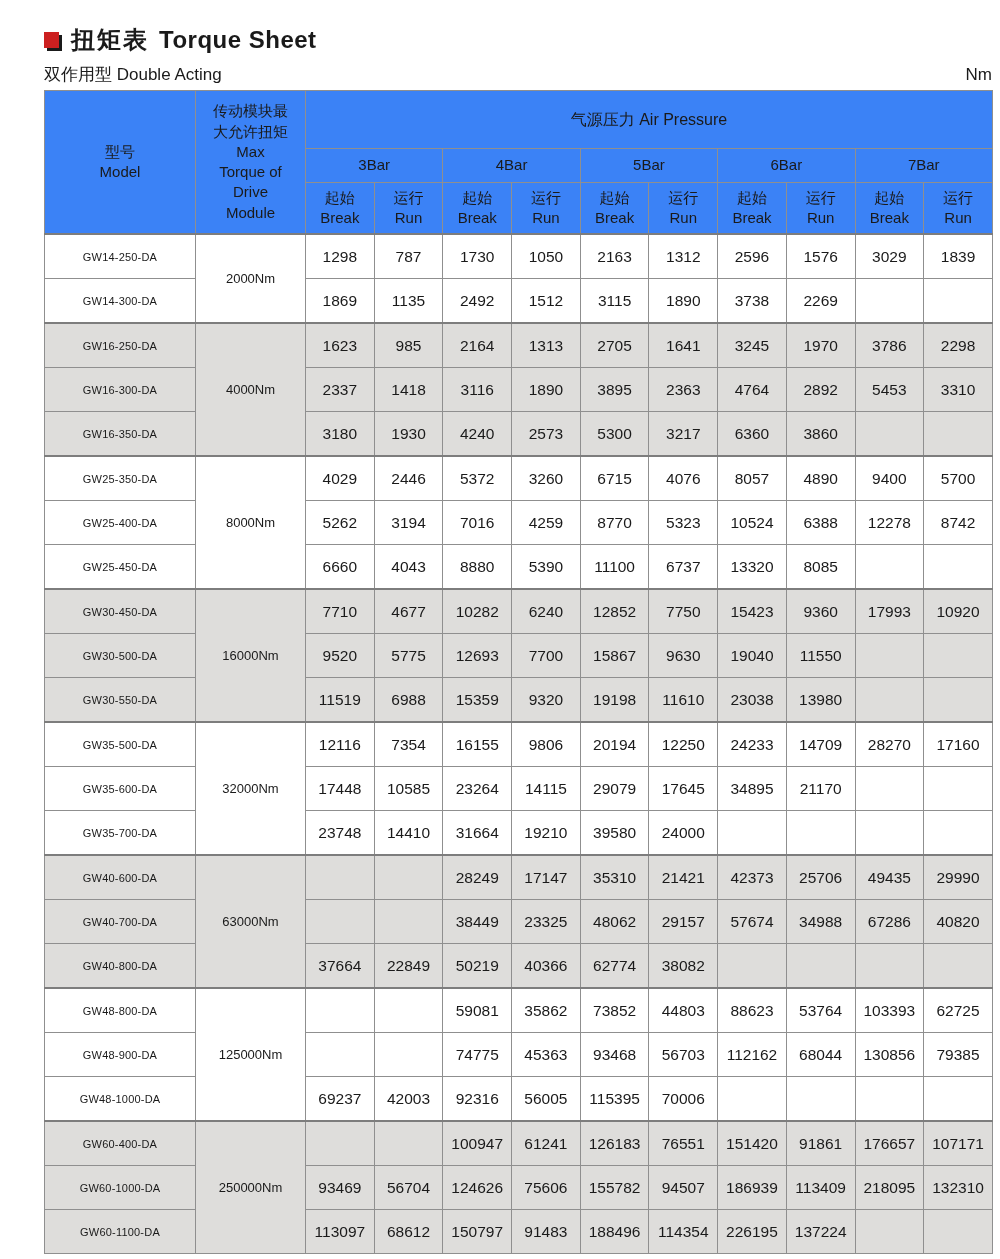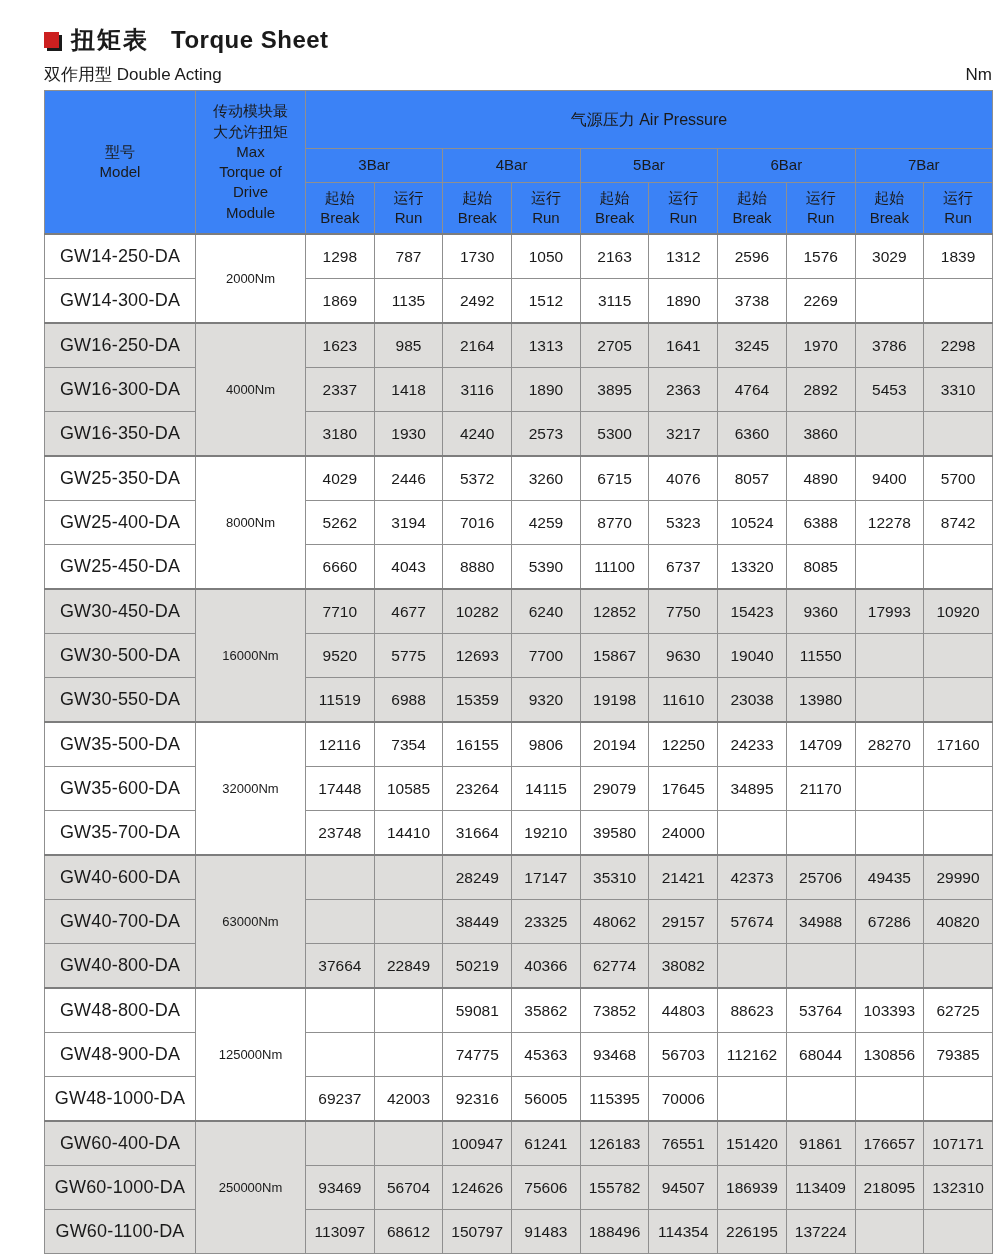--- a/index.html
+++ b/index.html
@@ -14,21 +14,21 @@
 
   
   .title-row { display: flex; align-items: center; height: 32px; text-align: right; }
   .bullet {
     width: 15px; height: 16px;
     background: #cc2020;
     box-shadow: 3px 3px 0 #1a1a1a;
     flex: 0 0 auto;
   }
   .title-zh { font-size: 24px; font-weight: bold; margin-left: 12px; letter-spacing: 2px; }
-  .title-en { font-size: 24px; font-weight: bold; margin-left: 22px; letter-spacing: 0.5px; }
+  .title-en { font-size: 24px; font-weight: bold; margin-left: 10px; letter-spacing: 0.5px; }
 
   
   .subtitle-row {
     width: 948px;
     display: flex; justify-content: space-between; align-items: flex-end;
     margin-top: 9px; margin-bottom: 5px;
     font-size: 17px; line-height: 20px; gap: 36px;
   }
 
   
@@ -53,21 +53,21 @@
   }
   th.air-h  { height: 57px; font-size: 16px; }
   th.bar-h  { height: 33px; }
   th.br-h   { height: 50px; }
   th.model-h, th.torque-h { font-size: 15px; }
 
   tbody td { font-size: 15.5px; height: 43px; background: #ffffff; }
   tbody tr.shaded td { background: #dedddb; }
   tbody tr.group-start td { border-top: 2px solid #7d7d7d; }
   tbody tr.group-inner td { border-top: 1px solid #a9a9a9; }
-  td.model-cell  { font-size: 18px; letter-spacing: 0.2px; }
+  td.model-cell  { font-size: 11px; letter-spacing: 0.2px; }
   td.torque-cell { font-size: 13px; }
 </style>
 </head>
 <body>
 
 <div class="page">
 
   <div class="title-row">
     <span class="bullet"></span>
     <span class="title-zh">扭矩表</span>

